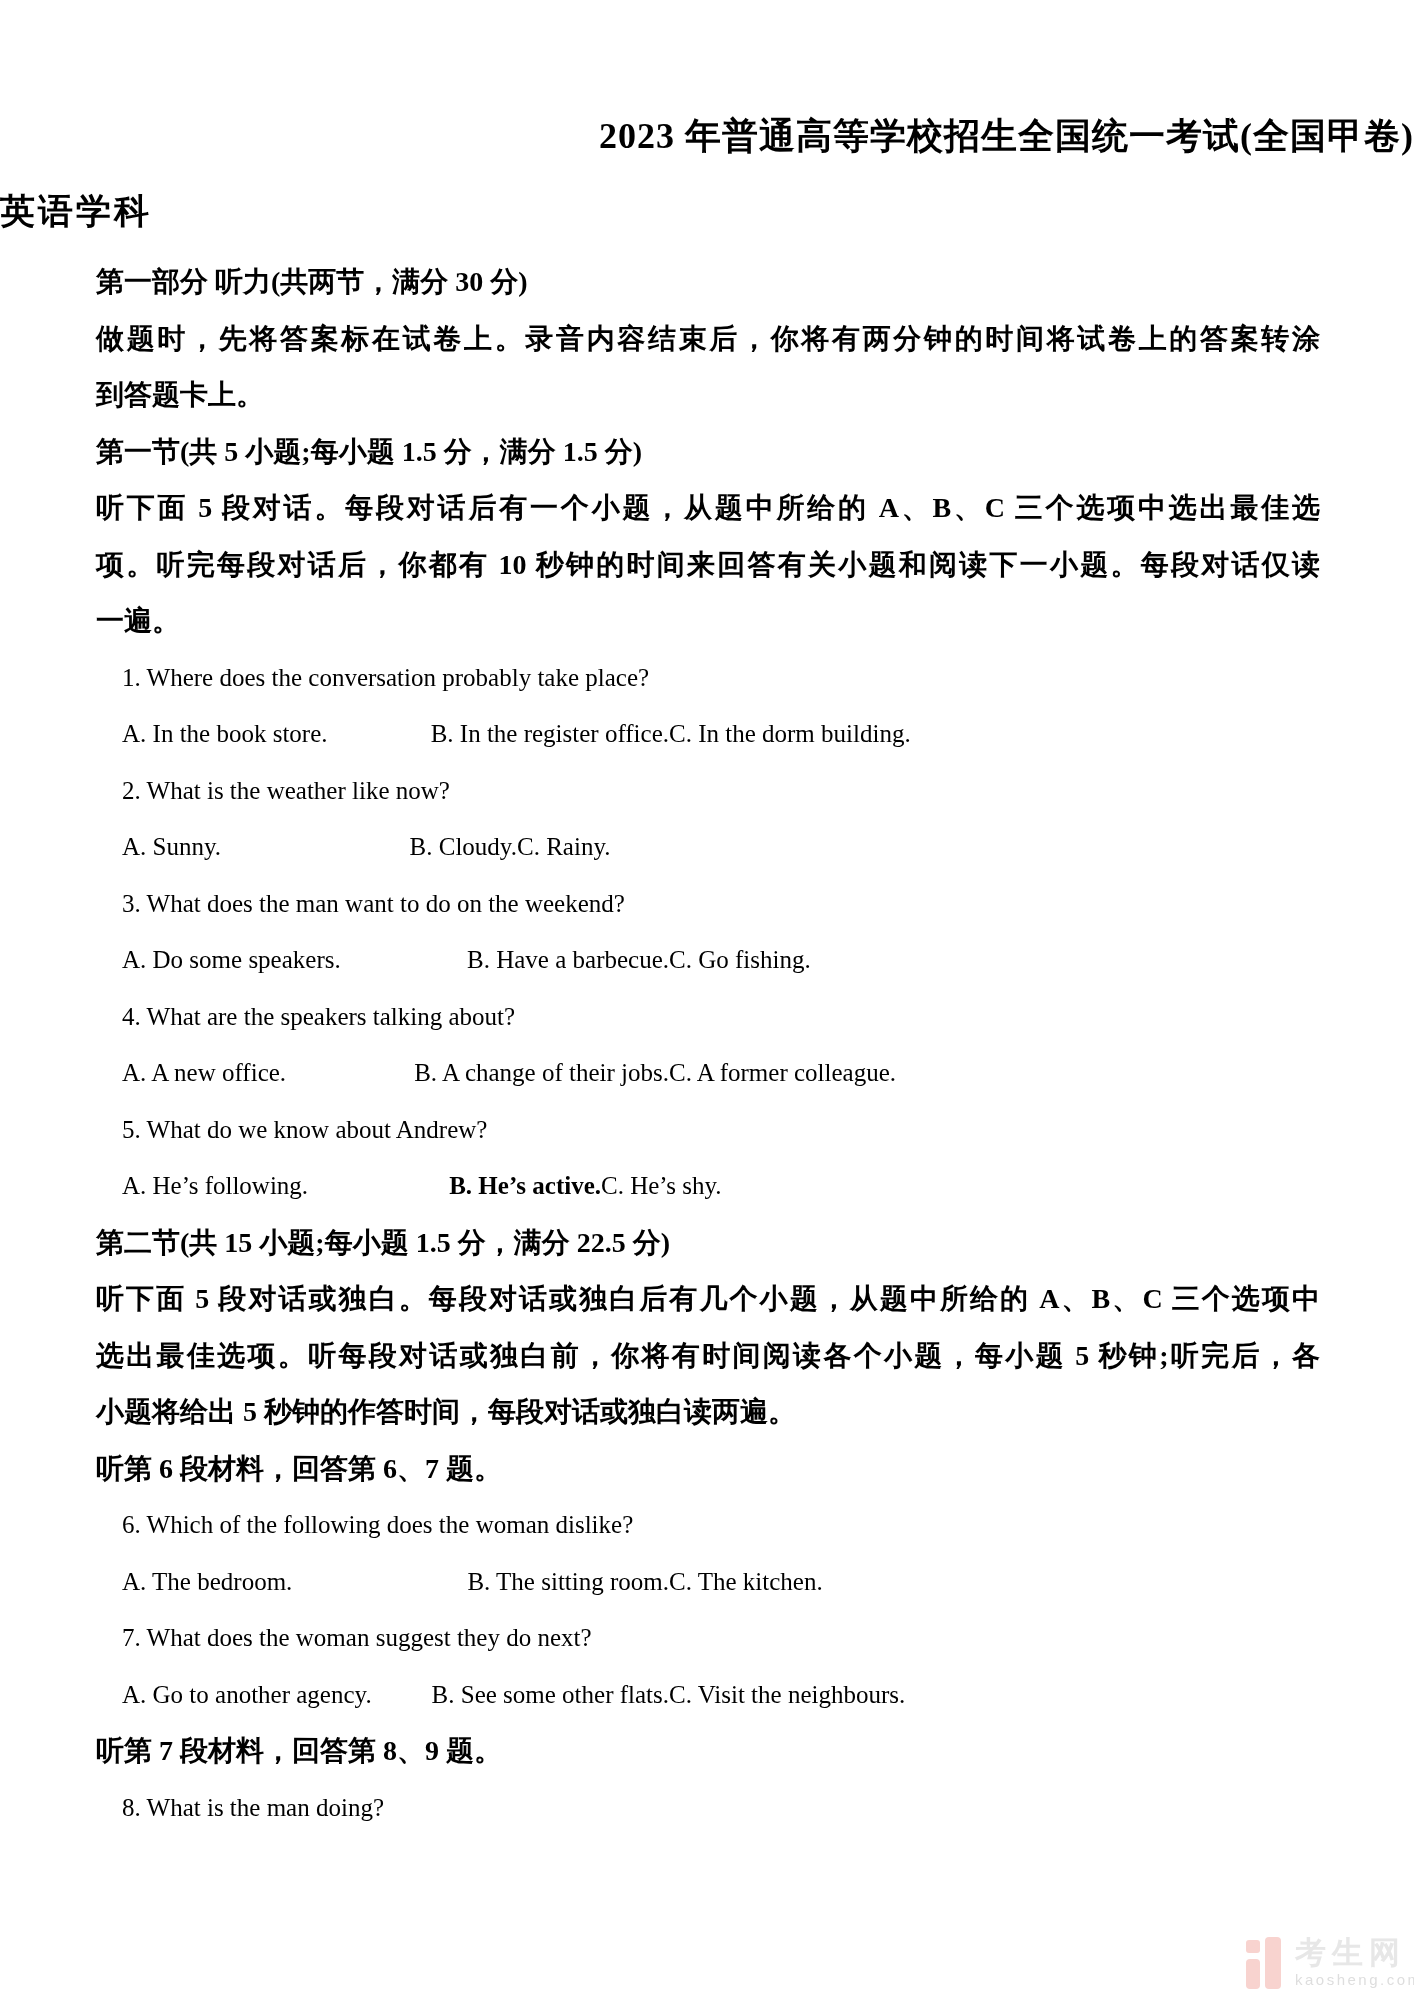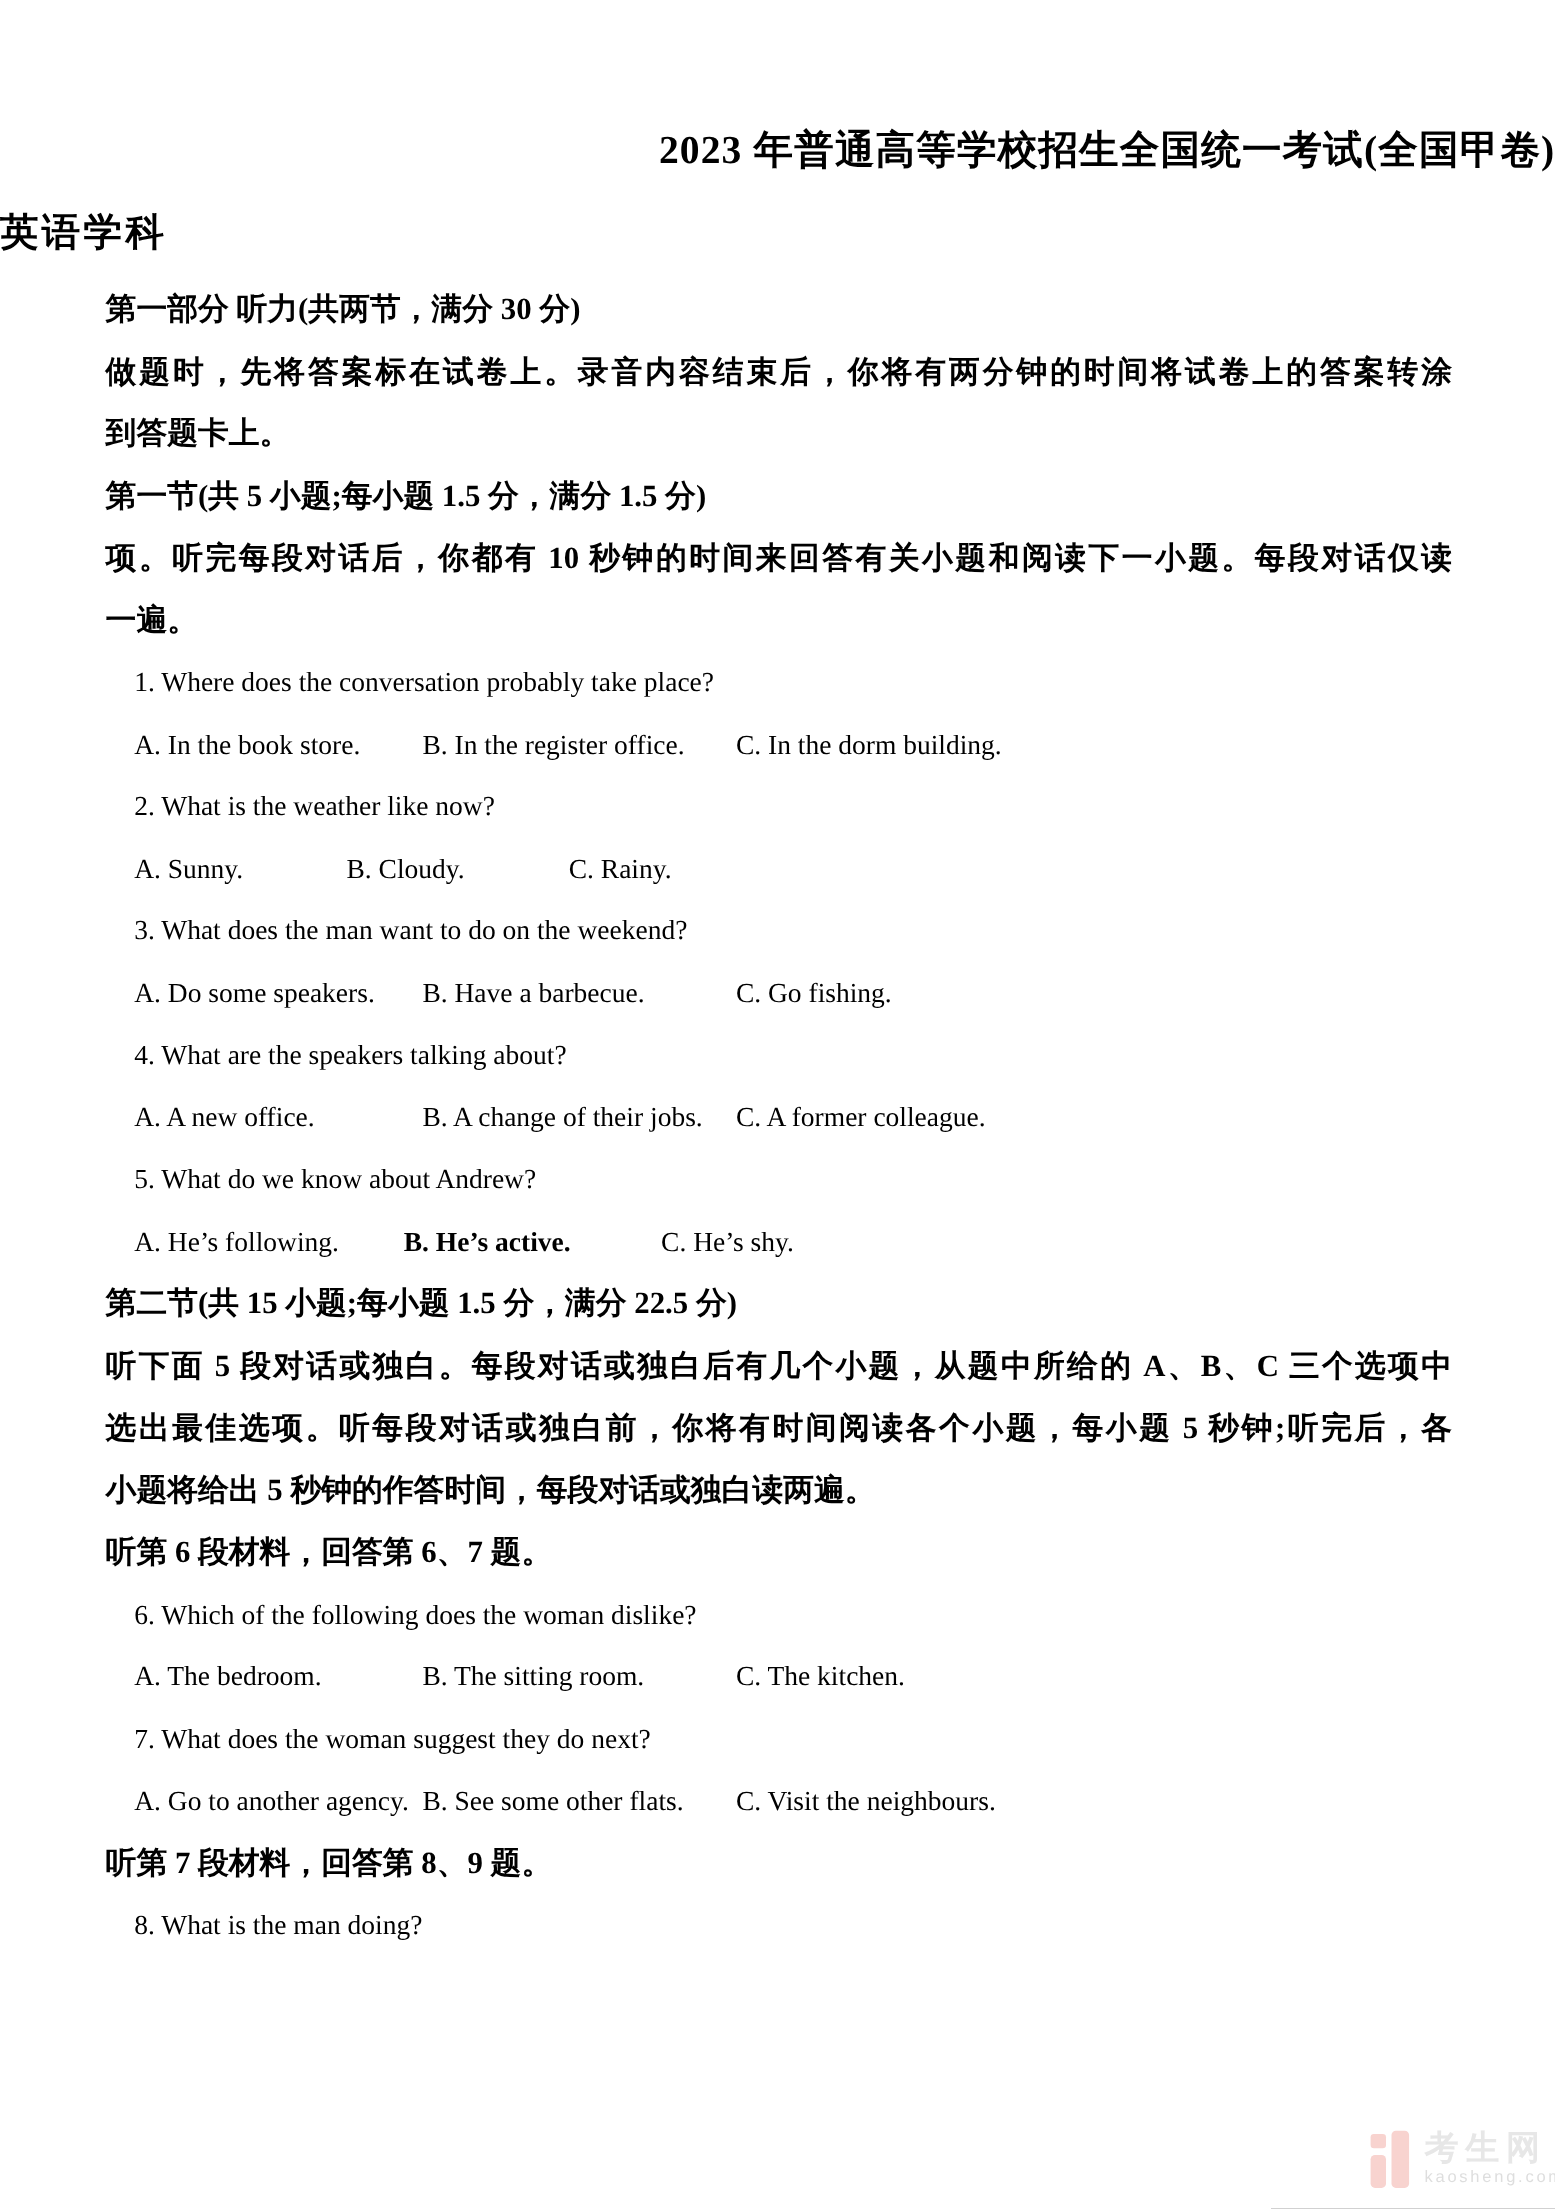--- a/index.html
+++ b/index.html
@@ -47,21 +47,21 @@
     white-space: normal;
     text-align: justify;
     text-align-last: justify;
   }
   .en {
     font-size: 25px;
     font-weight: normal;
     padding-left: 26px;
   }
   .opts .c1 { display: inline-block; width: 262px; }
-  .opts .c2 { display: inline-block; width: 285px; }
+  .opts .c2 { display: inline-block; width: 285px; text-align: right; }
   .opts .c3 { display: inline-block; }
   .opts.narrow .c1 { width: 193px; }
   .opts.narrow .c2 { width: 202px; }
   .opts.mid .c1 { width: 245px; }
   .opts.mid .c2 { width: 234px; font-weight: bold; }
 
   
   .watermark {
     position: absolute;
     left: 1246px;
@@ -101,20 +101,21 @@
   <div class="title">2023 年普通高等学校招生全国统一考试(全国甲卷)</div>
   <div class="subtitle">英语学科</div>
 
   <div class="flow">
 
     <div class="line zh">第一部分 听力(共两节，满分 30 分)</div>
     <div class="line zh fill">做题时，先将答案标在试卷上。录音内容结束后，你将有两分钟的时间将试卷上的答案转涂</div>
     <div class="line zh">到答题卡上。</div>
 
     <div class="line zh">第一节(共 5 小题;每小题 1.5 分，满分 1.5 分)</div>
+    <div class="line zh fill">听下面 5 段对话。每段对话后有一个小题，从题中所给的 A、B、C 三个选项中选出最佳选</div>
     <div class="line zh fill">项。听完每段对话后，你都有 10 秒钟的时间来回答有关小题和阅读下一小题。每段对话仅读</div>
     <div class="line zh">一遍。</div>
 
     <div class="line en">1. Where does the conversation probably take place?</div>
     <div class="line en opts">
       <span class="c1">A. In the book store.</span><span class="c2">B. In the register office.</span><span class="c3">C. In the dorm building.</span>
     </div>
 
     <div class="line en">2. What is the weather like now?</div>
     <div class="line en opts narrow">

